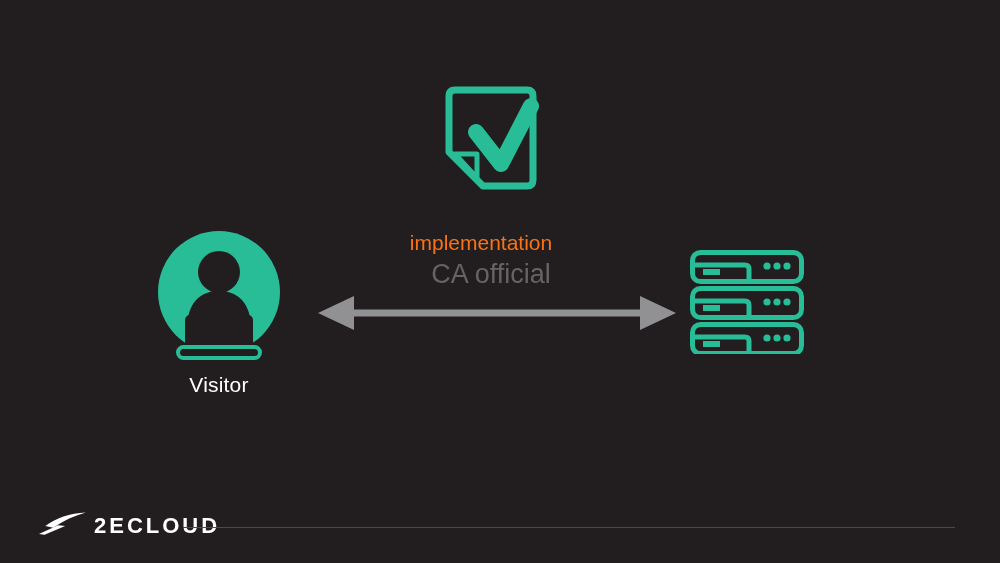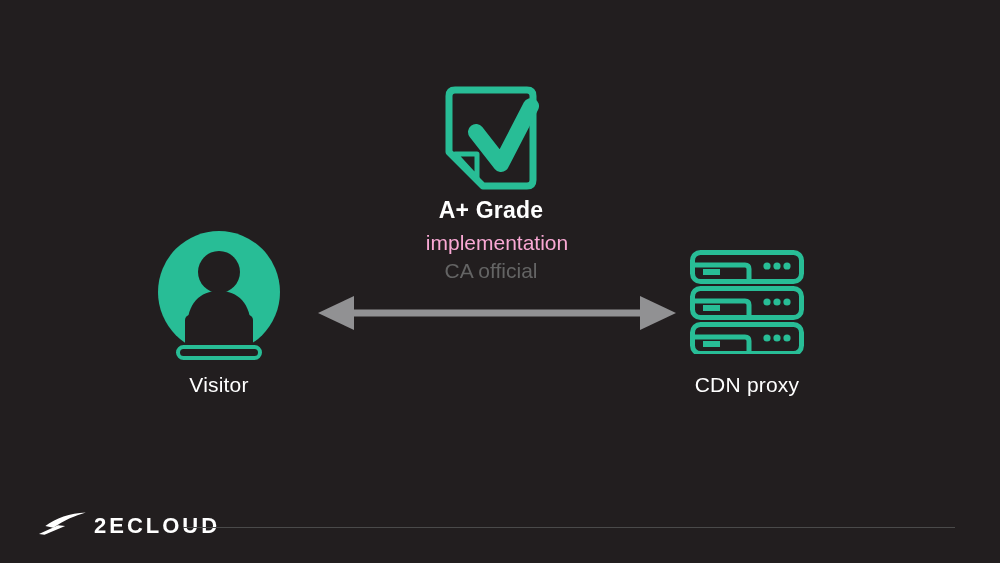--- a/index.html
+++ b/index.html
@@ -10,22 +10,22 @@
     overflow:hidden;
     font-family:"Liberation Sans", sans-serif;
   }
   .abs{position:absolute;}
   .ctext{text-align:center;}
   .cert-title{
     left:341px;top:197px;width:300px;
     color:#ffffff;font-size:23px;font-weight:bold;
     letter-spacing:.2px;
   }
-  .cert-sub1{left:347px;top:231px;width:300px;color:#f9a8d4;font-size:21px;}
-  .cert-sub2{left:341px;top:259px;width:300px;color:#646464;font-size:21px;}
+  .cert-sub1{left:331px;top:231px;width:300px;color:#f97316;font-size:21px;}
+  .cert-sub2{left:341px;top:259px;width:300px;color:#646464;font-size:27px;}
   .node-label{color:#ffffff;font-size:21px;font-weight:normal;letter-spacing:.2px;}
   .visitor-label{left:119px;top:373px;width:200px;}
   .cdn-label{left:647px;top:373px;width:200px;}
   .cert-icon{left:443px;top:84px;}
   .visitor-icon{left:154px;top:229px;}
   .server-icon{left:690px;top:250px;}
   .arrow-icon{left:318px;top:293px;}
   .footer-swoosh{left:36px;top:511px;}
   .brand-text{
     left:94px;top:513px;
@@ -43,21 +43,20 @@
 <div class="stage">
 
   <div class="abs cert-icon">
     <svg width="96" height="108" viewBox="0 0 96 108">
       <path d="M 12,6 H 84 Q 90,6 90,12 V 96 Q 90,102 84,102 H 40 L 6,68 V 12 Q 6,6 12,6 Z" fill="none" stroke="#28bd96" stroke-width="7" stroke-linejoin="round"></path>
       <path d="M 12,70 H 34 V 94 Z" fill="none" stroke="#28bd96" stroke-width="5" stroke-linejoin="round"></path>
       <path d="M 33,48 L 58,80 L 88,22" fill="none" stroke="#28bd96" stroke-width="16" stroke-linecap="round" stroke-linejoin="round"></path>
     </svg>
   </div>
 
-  <div class="abs ctext cert-title">A+ Grade</div>
   <div class="abs ctext cert-sub1">implementation</div>
   <div class="abs ctext cert-sub2">CA official</div>
 
   <div class="abs visitor-icon">
     <svg width="130" height="134" viewBox="0 0 130 134">
       <circle cx="65" cy="63" r="61" fill="#28bd96"></circle>
       <circle cx="65" cy="43" r="21" fill="#221e1f"></circle>
       <path d="M 33,100 C 33,74 46,62 65,62 C 84,62 97,74 97,100 Z" fill="#221e1f"></path>
       <rect x="31" y="86" width="68" height="38" rx="5" fill="#221e1f"></rect>
       <rect x="24" y="118" width="82" height="11" rx="5.5" fill="#221e1f" stroke="#28bd96" stroke-width="4"></rect>
@@ -95,21 +94,20 @@
         <path d="M 5,15 H 55 Q 59,15 59,19 V 29" fill="none" stroke="#28bd96" stroke-width="5"></path>
         <rect x="13" y="19" width="17" height="6" fill="#28bd96"></rect>
         <circle cx="77" cy="16" r="3.6" fill="#28bd96"></circle>
         <circle cx="87" cy="16" r="3.6" fill="#28bd96"></circle>
         <circle cx="97" cy="16" r="3.6" fill="#28bd96"></circle>
       </g>
     </svg>
   </div>
 
   <div class="abs ctext node-label visitor-label">Visitor</div>
-  <div class="abs ctext node-label cdn-label">CDN proxy</div>
 
   <div class="abs footer-swoosh">
     <svg width="52" height="27" viewBox="0 0 64 34">
       <path d="M 62,2 C 42,3 24,9 11,19 L 21,21 C 34,12 48,6 62,2 Z" fill="#ffffff"></path>
       <path d="M 3,29 L 27,18 L 36,19 L 10,30 Z" fill="#ffffff"></path>
     </svg>
   </div>
   <div class="abs brand-text">2ECLOUD</div>
   <div class="abs footer-line"></div>
 

